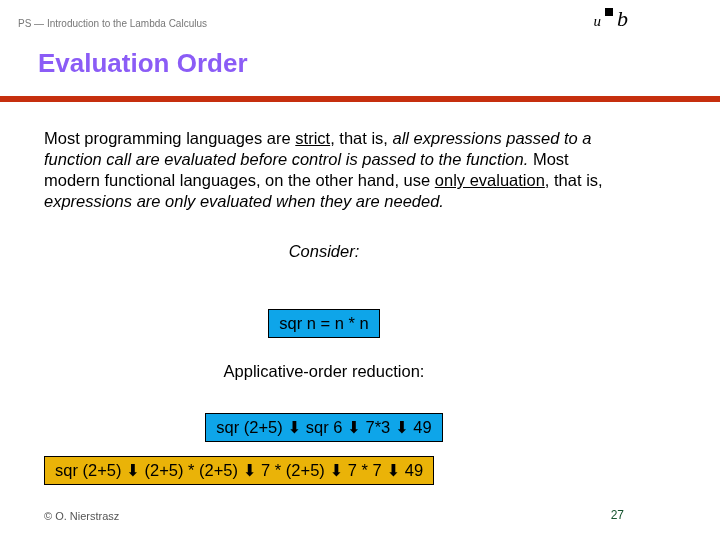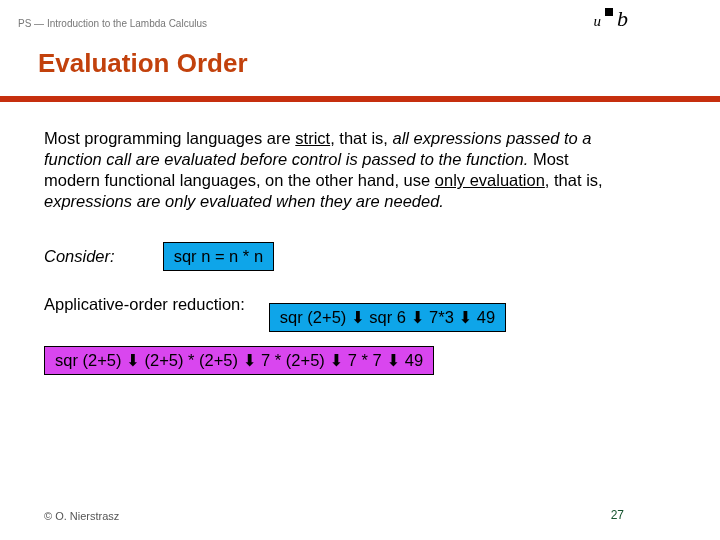--- a/index.html
+++ b/index.html
@@ -1,40 +1,40 @@
 <!DOCTYPE html>
 <html><head>
 <meta charset="utf-8">
 <style>
   * { box-sizing: border-box; margin: 0; padding: 0; }
   html, body { width: 720px; height: 540px; font-family: Arial, Helvetica, sans-serif; background: #fff; color: #000; }
   .slide { position: relative; width: 648px; height: 540px; }
   .header-label { position: absolute; top: 18px; left: 18px; font-size: 10px; color: #777; }
   .title-block { position: absolute; top: 48px; left: 38px; width: 565px; height: 48px; }
-  .title { font-size: 26px; font-weight: bold; color: #c2410c; }
+  .title { font-size: 26px; font-weight: bold; color: #8b5cf6; }
   .underline { position: absolute; top: 96px; left: 0; width: 720px; height: 6px; background: #c62f0e; }
   .logo-area { position: absolute; top: 6px; right: 20px; width: 110px; }
   .logo-ub { display: flex; align-items: flex-end; justify-content: flex-end; gap: 4px; margin-bottom: 6px; }
   .ub-b { font-family: Georgia, 'Times New Roman', serif; font-style: italic; font-size: 22px; }
   .ub-u { font-family: Georgia, 'Times New Roman', serif; font-style: italic; font-size: 15px; position: relative; top: -2px; }
   .ub-sup { width: 8px; height: 8px; background: #000; align-self: flex-start; margin-top: 2px; }
   .logo-red { background: #c62f0e; color: #fff; font-size: 10px; padding: 4px 6px 4px 8px; line-height: 1.1; }
   .body { position: absolute; top: 128px; left: 44px; right: 44px; }
   .para { font-size: 16.5px; line-height: 1.28; }
   .u { text-decoration: underline; }
   .i { font-style: italic; }
-  .consider-row { margin-top: 30px; display: flex; align-items: center; gap: 48px; }
+  .consider-row { margin-top: 30px; display: flex; align-items: center; gap: 48px; flex-direction: column; }
   .consider-label { font-style: italic; font-size: 16.5px; }
   .codebox { border: 1px solid #000; background: #0ea5e9; padding: 4px 10px; font-size: 16.5px; white-space: nowrap; }
   .section-label { font-size: 16.5px; margin-top: 26px; }
-  .app-row { display: flex; align-items: flex-start; gap: 24px; }
+  .app-row { display: flex; align-items: center; gap: 24px; flex-direction: column; }
   .app-row .section-label { margin-top: 0; }
   .app-row .codebox { margin-top: 8px; flex: 0 0 auto; }
   .normal-box-wrap { margin-top: 14px; }
-  .normal-box { border: 1px solid #000; background: #d946ef; padding: 4px 10px; font-size: 16.5px; display: inline-block; }
+  .normal-box { border: 1px solid #000; background: #eab308; padding: 4px 10px; font-size: 16.5px; display: inline-block; }
   .arrow { font-family: 'Segoe UI Symbol', Arial, sans-serif; }
   .footer-left { position: absolute; bottom: 18px; left: 44px; font-size: 11px; color: #555; }
   .footer-right { position: absolute; bottom: 18px; right: 24px; font-size: 12px; color: #14532d; }
   .spacer { height: 24px; }
 </style>
 </head>
 <body>
 <div class="slide">
 
   <div class="header-label">PS — Introduction to the Lambda Calculus</div>

